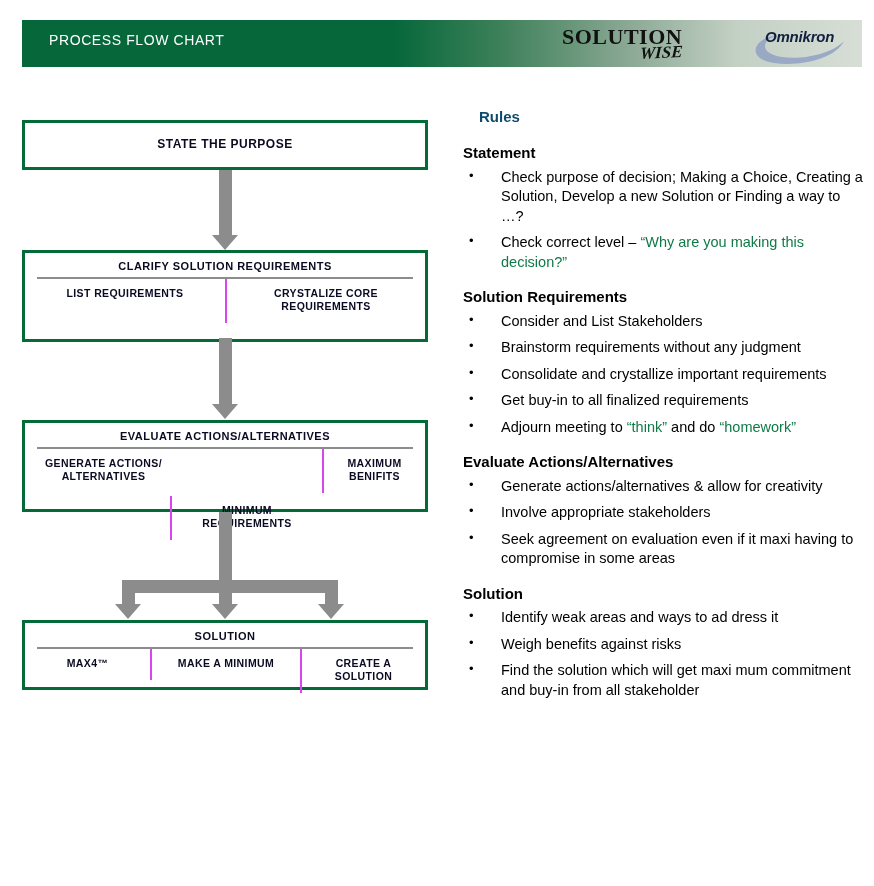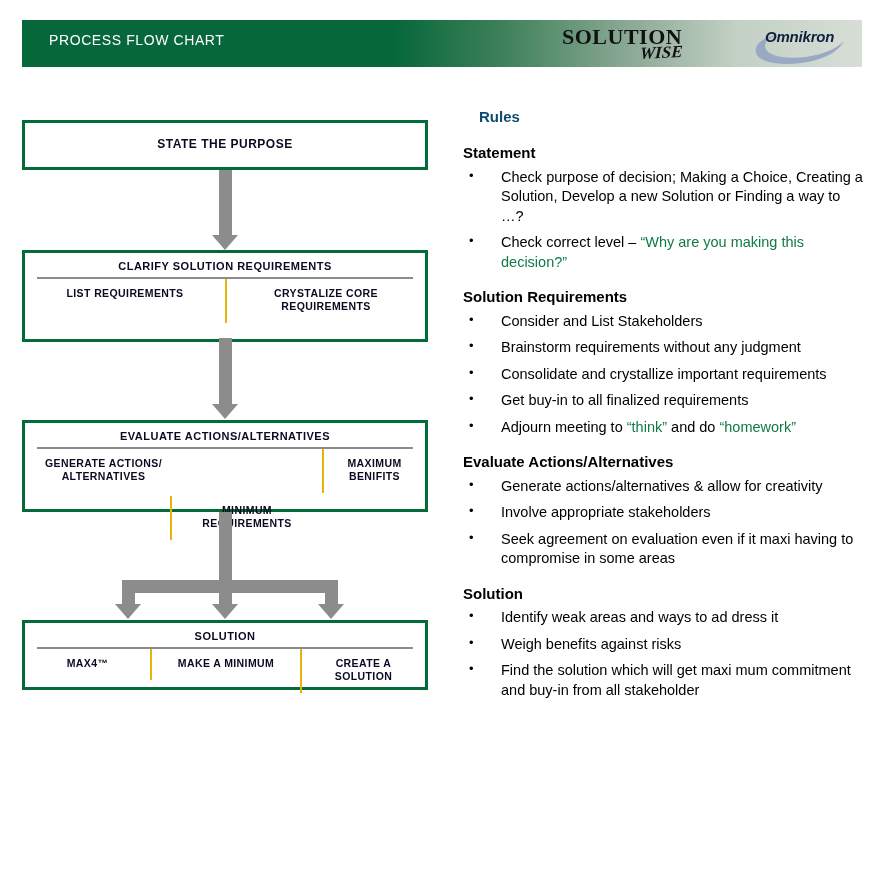--- a/index.html
+++ b/index.html
@@ -106,21 +106,21 @@
   .fc-cell {
     flex: 1;
     text-align: center;
     font-size: 10.5px;
     font-weight: bold;
     color: #0a0a23;
     letter-spacing: 0.4px;
     line-height: 1.25;
     padding: 8px 4px 10px 4px;
   }
-  .fc-cell + .fc-cell { border-left: 2px solid #eab308; }
+  .fc-cell + .fc-cell { border-left: 2px solid #d946ef; }
 
   
   #box-purpose   { left: 22px; top: 120px;  width: 406px; height: 50px; }
   #box-purpose .fc-header { padding-top: 14px; font-size: 12px; }
   #box-clarify   { left: 22px; top: 250px;  width: 406px; height: 92px; }
   #box-evaluate  { left: 22px; top: 420px;  width: 406px; height: 92px; }
   #box-solution  { left: 22px; top: 620px;  width: 406px; height: 70px; }
 
   
   .arrow-stem {

